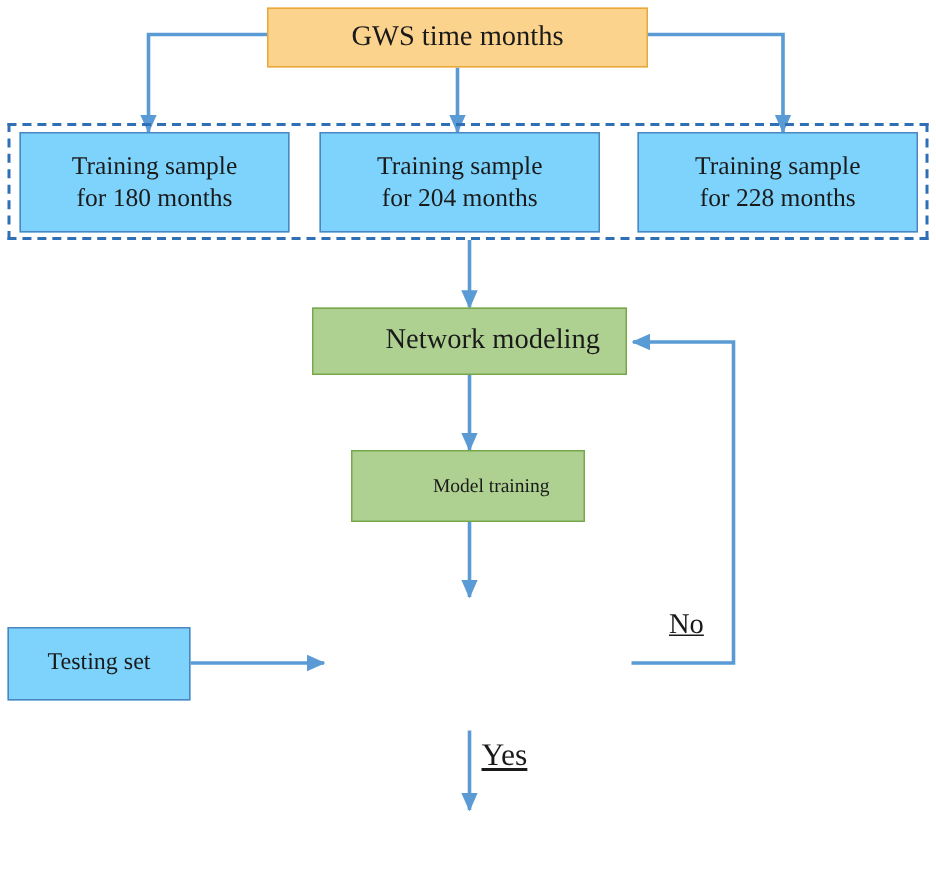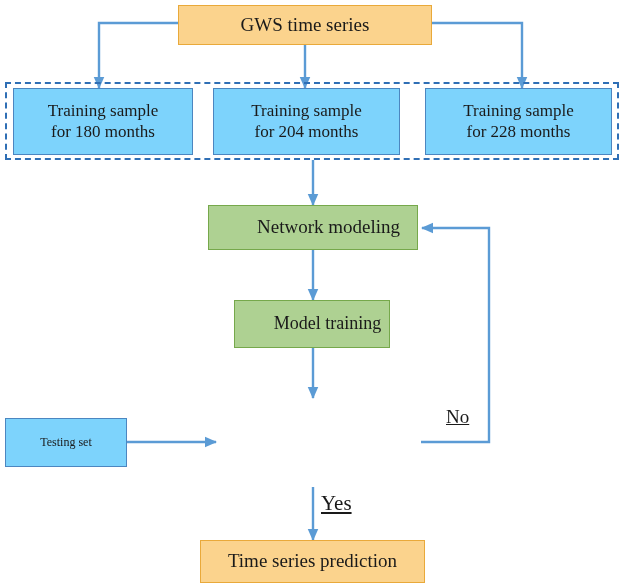--- a/index.html
+++ b/index.html
@@ -112,39 +112,38 @@
       <path d="M 313 348 L 313 398" marker-end="url(#arrowhead)"></path>
 
       <path d="M 127 442 L 216 442" marker-end="url(#arrowhead)"></path>
 
       <path d="M 421 442 L 489 442 L 489 228 L 422 228" marker-end="url(#arrowhead)"></path>
 
       <path d="M 313 487 L 313 540" marker-end="url(#arrowhead)"></path>
     </g>
   </svg>
 
-  <div class="node node-orange" style="left:178px; top:5px; width:254px; height:40px; font-size:19px;">GWS  time series</div>
+  <div class="node node-orange" style="left:178px; top:5px; width:254px; height:40px; font-size:19px;">GWS  time months</div>
 
   <div class="dashed-group" style="left:5px; top:82px; width:614px; height:78px;"></div>
 
   <div class="node node-blue" style="left:13px; top:88px; width:180px; height:67px; font-size:17px;">Training sample
 for 180 months</div>
 
   <div class="node node-blue" style="left:213px; top:88px; width:187px; height:67px; font-size:17px;">Training sample
 for 204 months</div>
 
   <div class="node node-blue" style="left:425px; top:88px; width:187px; height:67px; font-size:17px;">Training sample
 for 228 months</div>
 
   <div class="node node-green" style="left:208px; top:205px; width:210px; height:45px; font-size:19px;">Network modeling</div>
 
-  <div class="node node-green" style="left:234px; top:300px; width:156px; height:48px; font-size:18px;">Model training</div>
+  <div class="node node-green" style="left:234px; top:300px; width:156px; height:48px; font-size:13px;">Model training</div>
 
-  <div class="node node-blue" style="left:5px; top:418px; width:122px; height:49px; font-size:12px;">Testing set</div>
+  <div class="node node-blue" style="left:5px; top:418px; width:122px; height:49px; font-size:16px;">Testing set</div>
 
 
   <div class="edge-label" style="left:446px; top:406px; font-size:19px;">No</div>
 
   <div class="edge-label" style="left:321px; top:491px; font-size:21px;">Yes</div>
 
-  <div class="node node-orange" style="left:200px; top:540px; width:225px; height:43px; font-size:19px;">Time series prediction</div>
 
 </div>
 
 </body></html>

